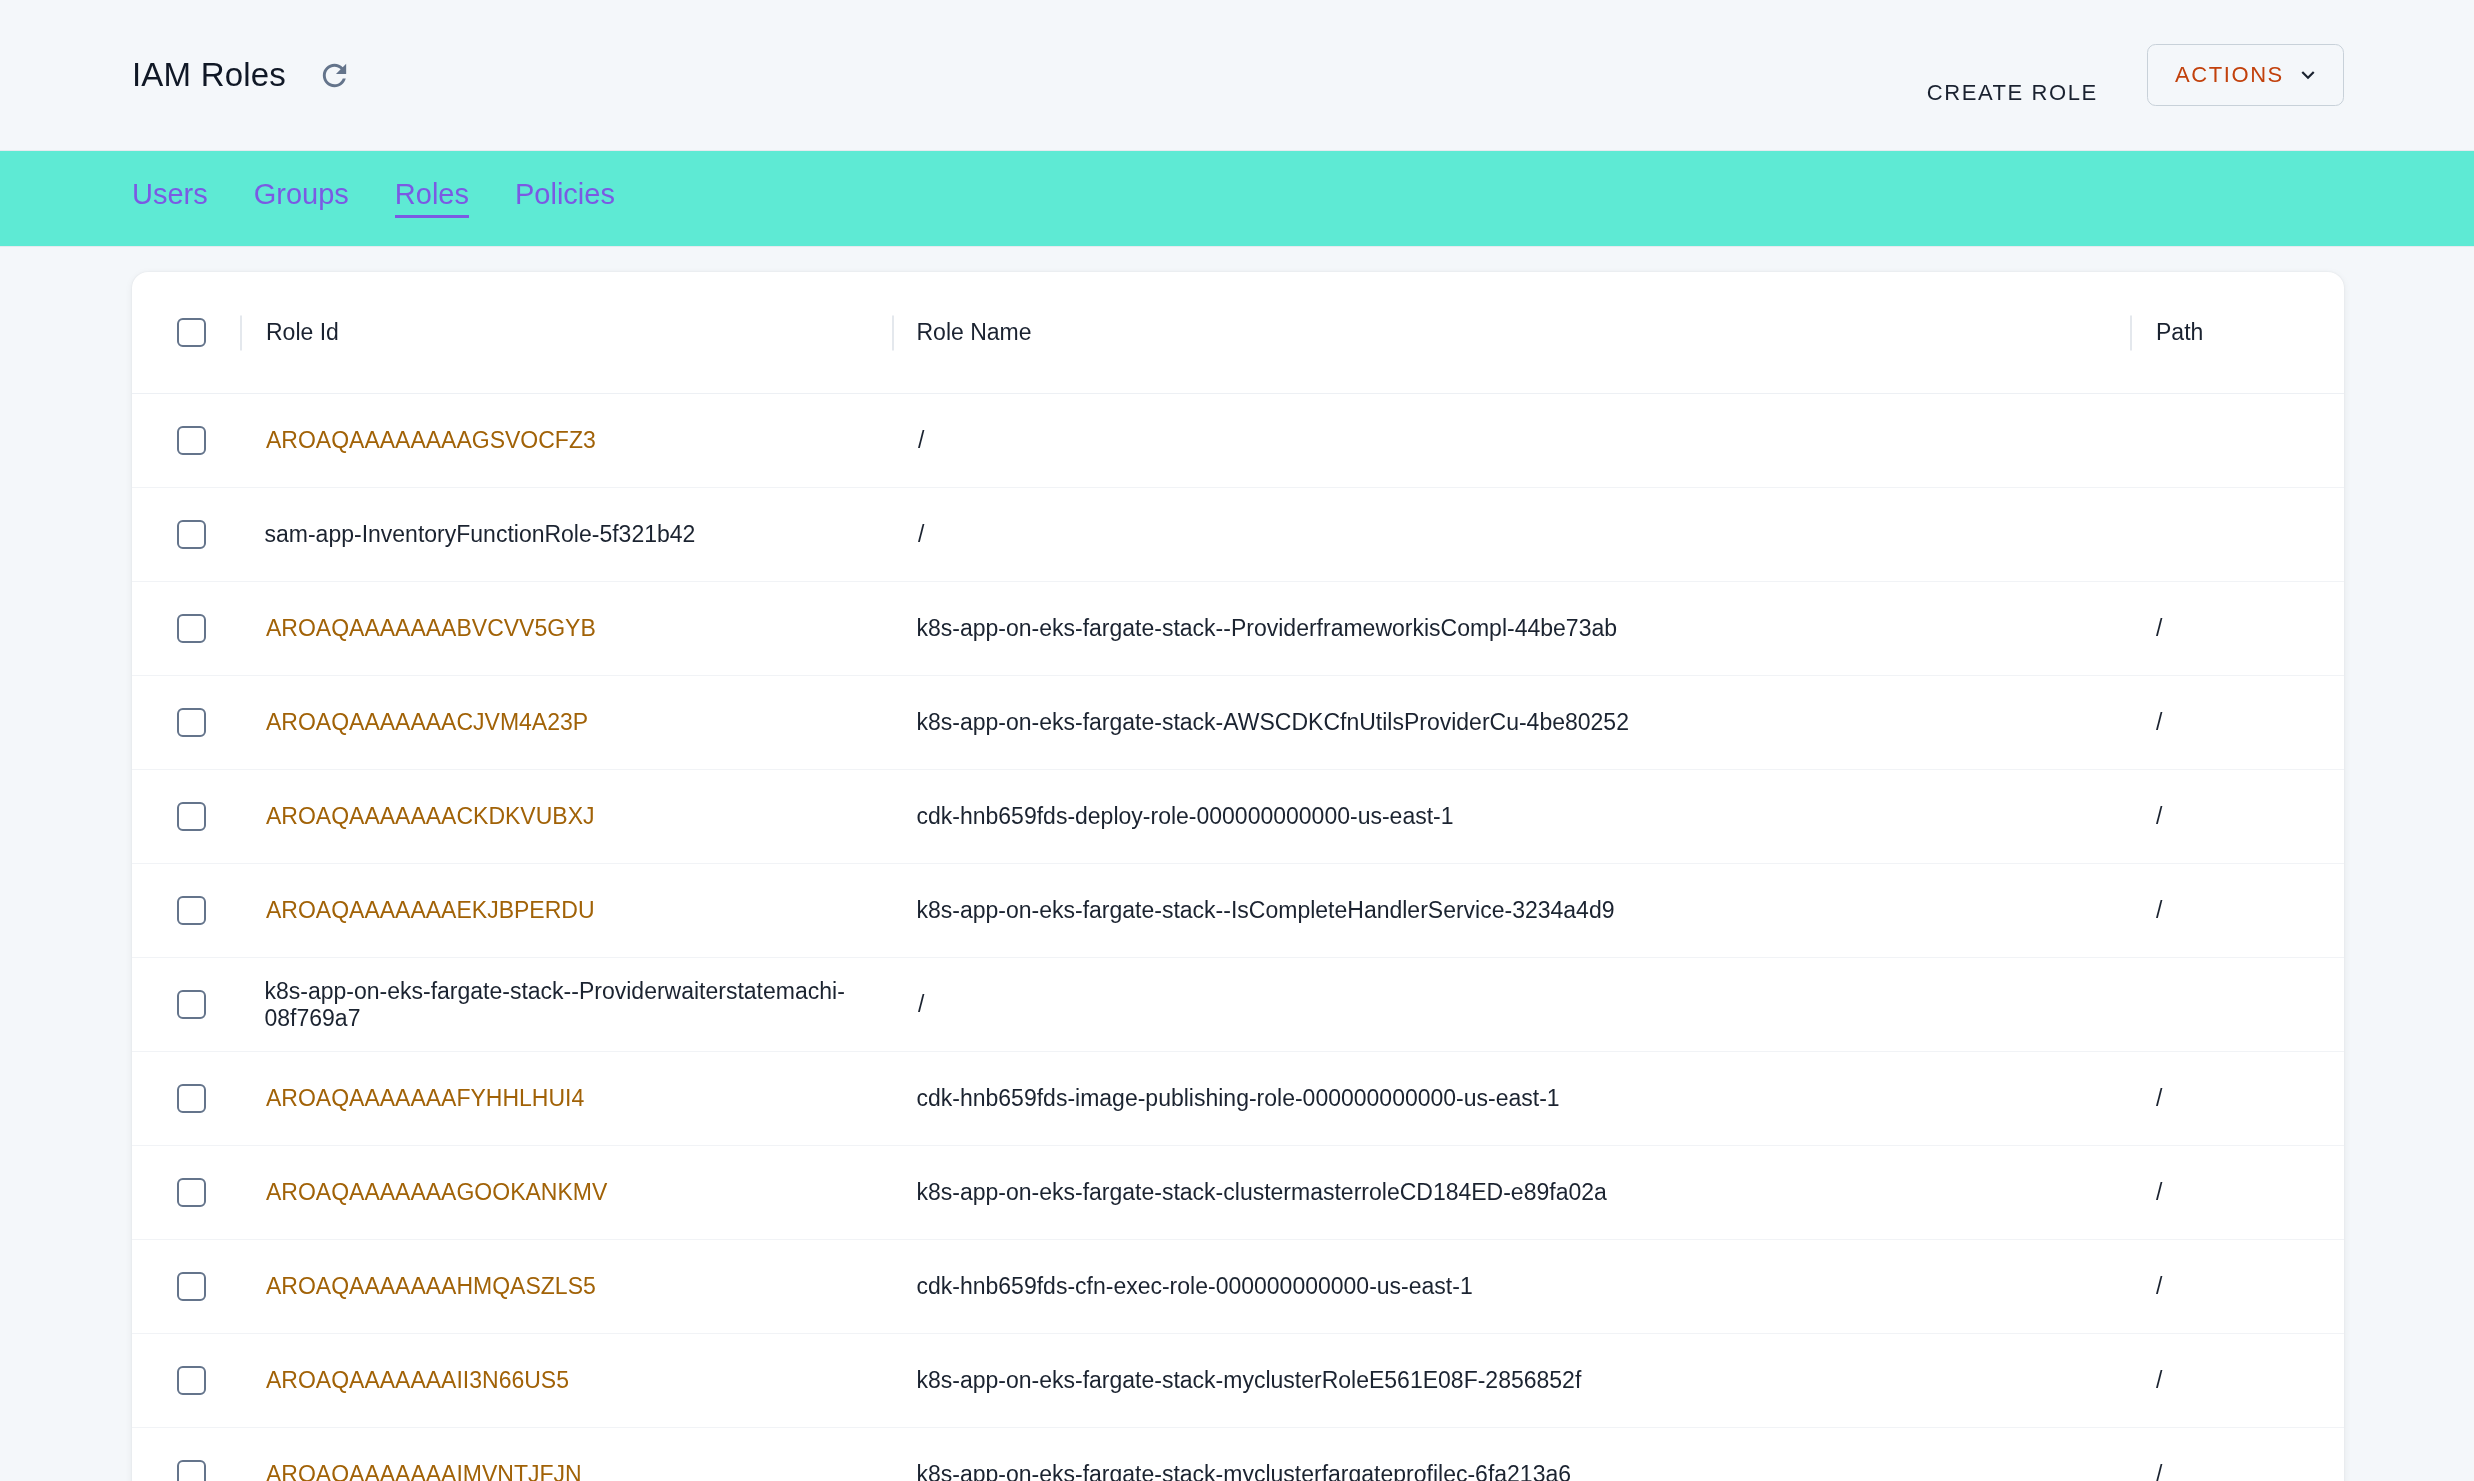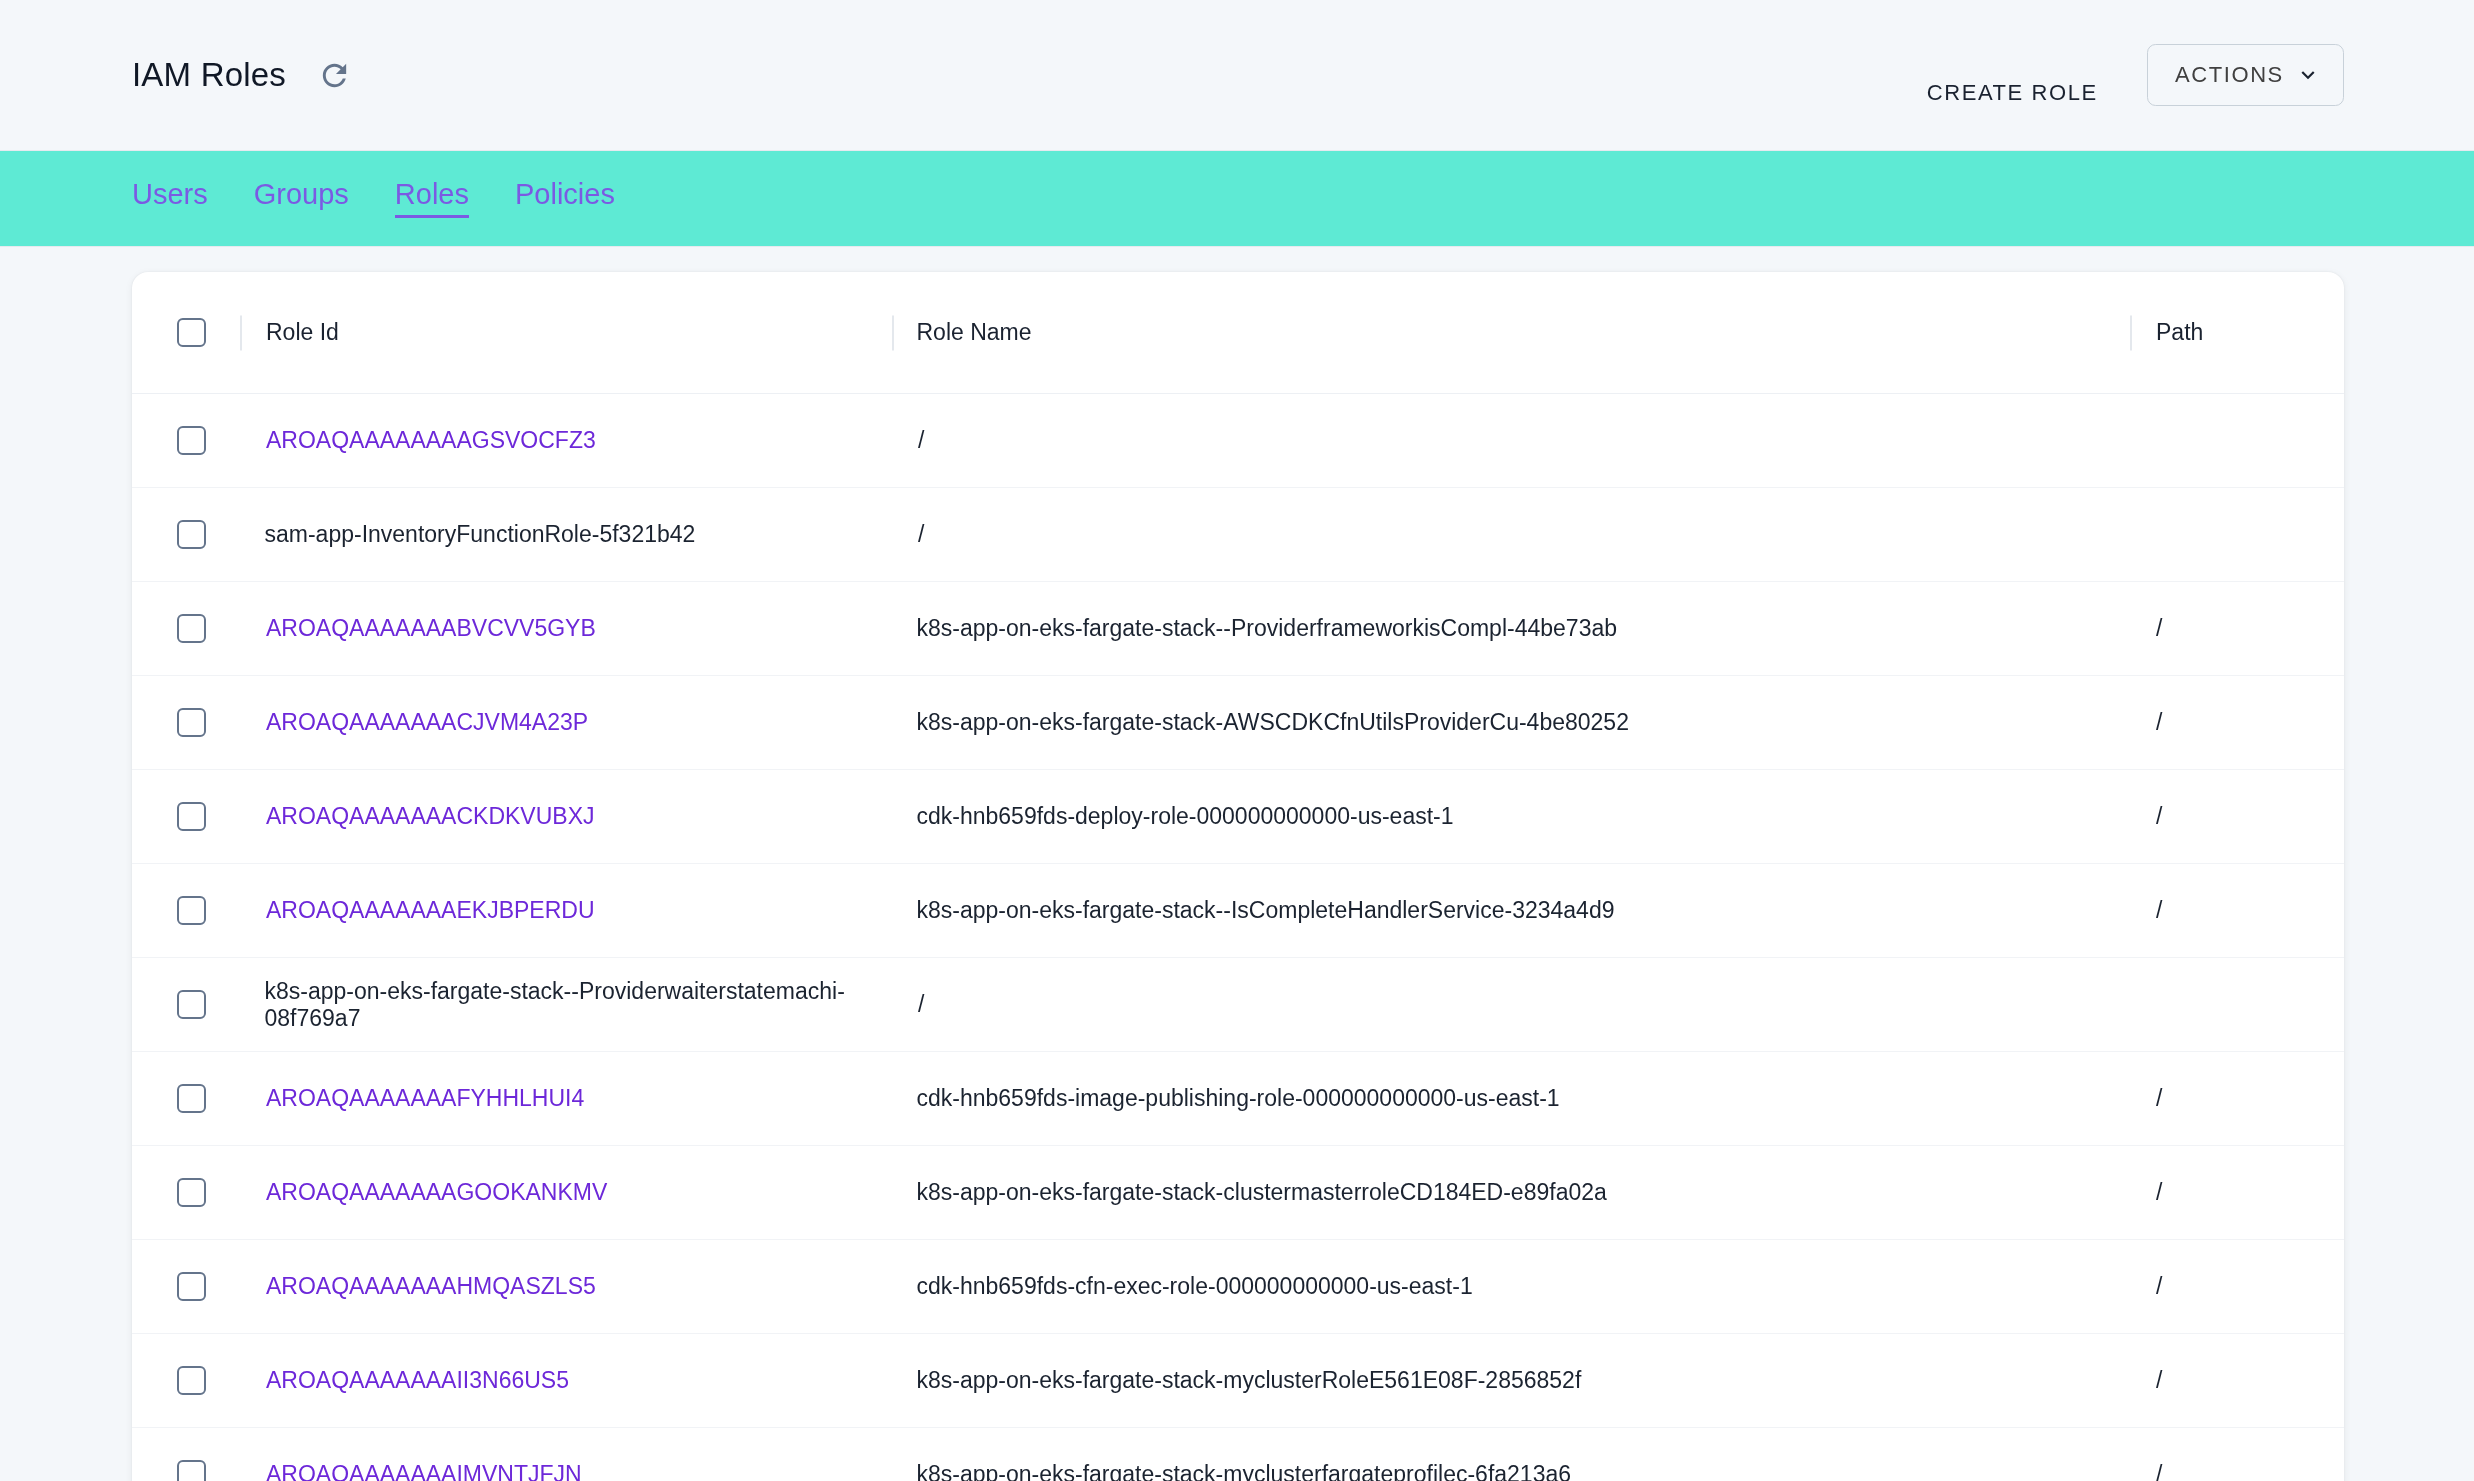--- a/index.html
+++ b/index.html
@@ -43,21 +43,21 @@
   }
   .outline-btn {
     background: transparent; cursor: pointer;
     display: flex; align-items: center; gap: 11.5px;
     border: 1.4px solid #C8D1D9;
     border-radius: 8.6px;
     padding: 17.3px 21.6px 17.3px 27px;
     font-family: "Liberation Sans", sans-serif;
     font-size: 22px; font-weight: 500;
     letter-spacing: 1.6px;
-    color: #404040;
+    color: #c2410c;
   }
 
   
   .tabbar {
     height: 96px;
     padding: 0 131px 0 132px;
     display: flex;
     align-items: center;
     gap: 46px;
     border-bottom: 1.4px solid #E6EAEF;
@@ -113,21 +113,21 @@
 
   .checkbox {
     width: 29px; height: 29px;
     border: 2.2px solid #64748B;
     border-radius: 5.8px;
     background: #FFFFFF;
     display: inline-block;
     cursor: pointer;
   }
   .role-link {
-    color: #6d28d9;
+    color: #a16207;
     text-decoration: none;
     cursor: pointer;
   }
   .cell-text { color: #1B2330; }
 </style>
 </head>
 <body>
 
 <header class="page-header">
   <div class="title-row">

